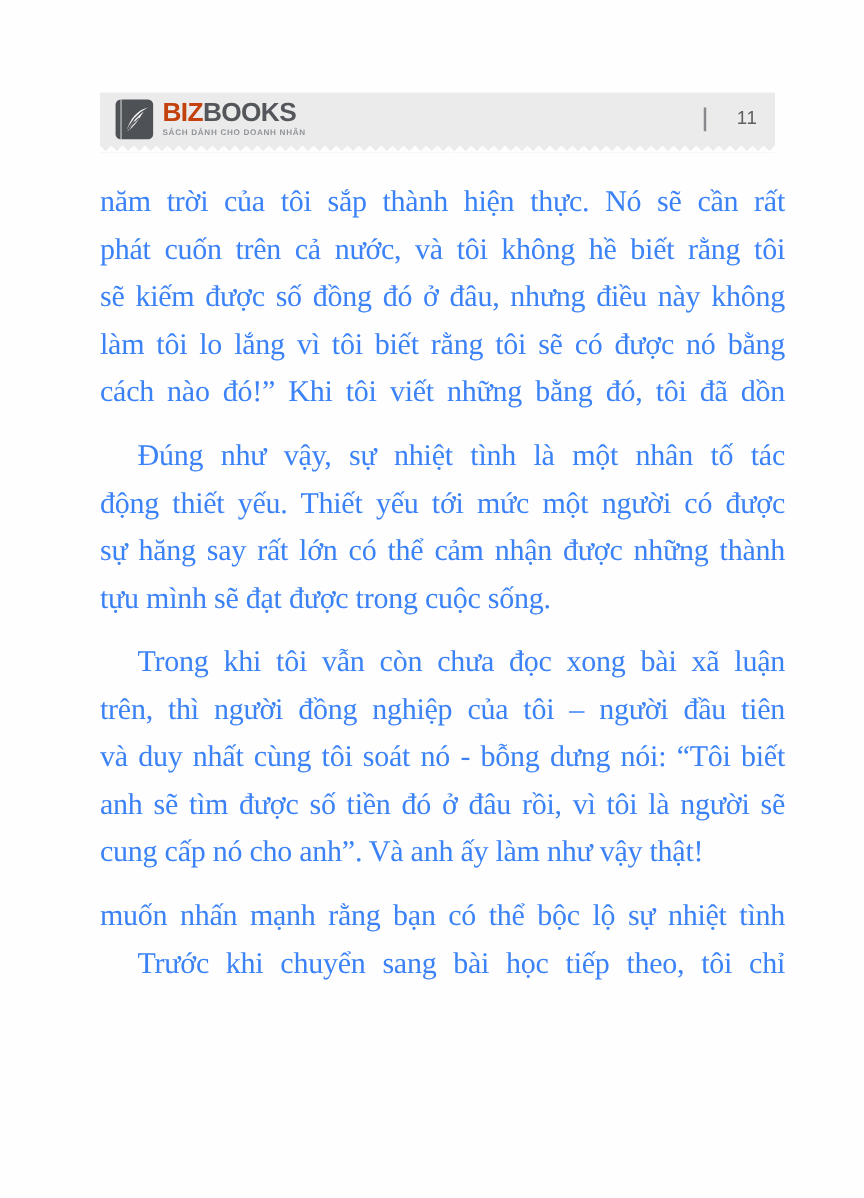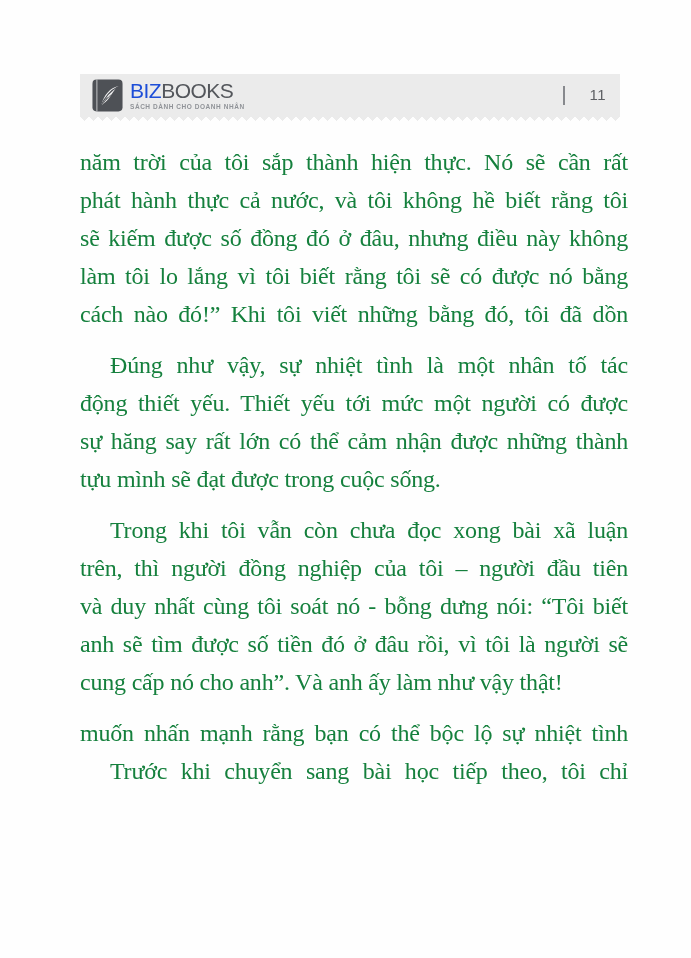--- a/index.html
+++ b/index.html
@@ -43,22 +43,22 @@
   .brand { display: flex; align-items: center; gap: 7px; }
   .brand-icon { display: inline-flex; width: 31px; height: 33px; }
   .brand-text { display: flex; flex-direction: column; line-height: 1; }
   .brand-title {
     font-family: "Liberation Sans", "DejaVu Sans", sans-serif;
     font-size: 21px;
     letter-spacing: -0.5px;
     color: #53565b;
     line-height: 1;
   }
-  .brand-title b { font-weight: 400; color: #1d4ed8; }
-  .brand-title .lt { font-weight: 400; }
+  .brand-title b { font-weight: 700; color: #c2410c; }
+  .brand-title .lt { font-weight: 700; }
   .brand-tagline {
     font-family: "Liberation Sans", "DejaVu Sans", sans-serif;
     font-size: 6.5px;
     font-weight: 700;
     letter-spacing: 0.55px;
     color: #90939а;
     color: #909398;
     margin-top: 3px;
     white-space: nowrap;
   }
@@ -74,21 +74,21 @@
 
   
   .page-text {
     position: absolute;
     left: 80px;
     top: 143px;
     width: 548px;
     font-size: 24px;
     line-height: 38px;
     letter-spacing: -0.2px;
-    color: #15803d;
+    color: #3b82f6;
   }
   .paragraph { margin: 0 0 13px 0; }
   .line { text-align: justify; }
   .line.just { text-align-last: justify; }
   .paragraph.indented .line.first { text-indent: 30px; }
 </style>
 </head>
 <body>
 
 <div class="page">
@@ -111,21 +111,21 @@
     </div>
     <div class="pagenum">
       <span class="pagenum-bar"></span>
       <span class="pagenum-value">11</span>
     </div>
   </header>
 
   <main class="page-text">
       <div class="paragraph">
         <div class="line just first">năm trời của tôi sắp thành hiện thực. Nó sẽ cần rất</div>
-        <div class="line just">phát hành thực cả nước, và tôi không hề biết rằng tôi</div>
+        <div class="line just">phát cuốn trên cả nước, và tôi không hề biết rằng tôi</div>
         <div class="line just">sẽ kiếm được số đồng đó ở đâu, nhưng điều này không</div>
         <div class="line just">làm tôi lo lắng vì tôi biết rằng tôi sẽ có được nó bằng</div>
         <div class="line just">cách nào đó!” Khi tôi viết những bằng đó, tôi đã dồn</div>
       </div>
       <div class="paragraph indented">
         <div class="line just first">Đúng như vậy, sự nhiệt tình là một nhân tố tác</div>
         <div class="line just">động thiết yếu. Thiết yếu tới mức một người có được</div>
         <div class="line just">sự hăng say rất lớn có thể cảm nhận được những thành</div>
         <div class="line">tựu mình sẽ đạt được trong cuộc sống.</div>
       </div>

